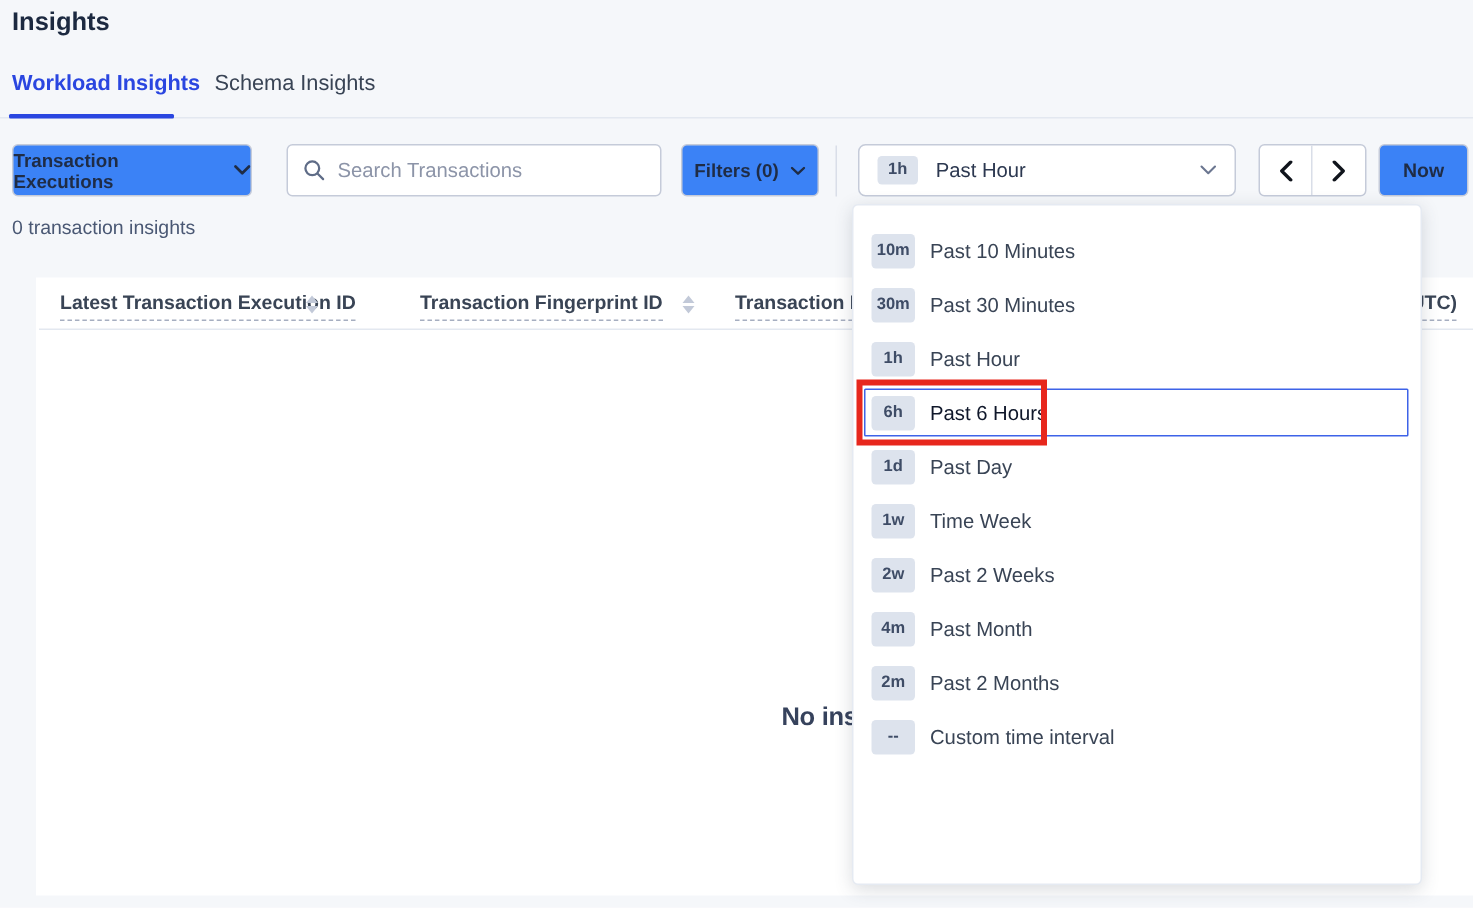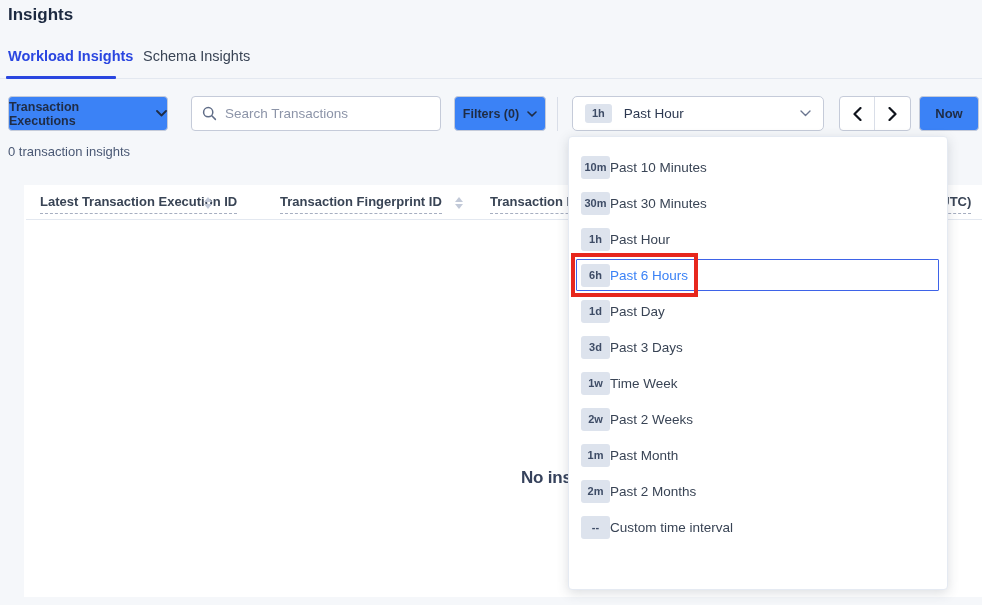--- a/index.html
+++ b/index.html
@@ -65,22 +65,22 @@
   .dropdown {
     position:absolute; left:568px; top:136px; width:380px; height:454px; background:#fff;
     border:1px solid #e5eaf2; border-radius:4px; box-shadow:0 3px 12px rgba(57,68,85,0.18);
     padding:12px 0 10px 0; z-index:10;
   }
   .dd-item { position:relative; height:36px; display:flex; align-items:center; padding-left:12px; cursor:pointer; }
   .dd-badge {
     width:29px; height:23px; background:#dde3ed; color:#3e4c66; font-size:11px; font-weight:700;
     border-radius:3px; display:flex; align-items:center; justify-content:center; flex:none;
   }
-  .dd-label { font-size:13.5px; color:#394455; }
-  .dd-item.focused .dd-label { color:#3b82f6; }
+  .dd-label { margin-left:10px; font-size:13.5px; color:#394455; }
+  .dd-item.focused .dd-label { color:#0f172a; }
   .dd-item.focused::after {
     content:""; position:absolute; left:7px; right:8px; top:2px; bottom:2px;
     border:1px solid #3e63e8; border-radius:1px; pointer-events:none;
   }
   
   .annotation {
     position:absolute; left:571px; top:253px; width:127px; height:44px;
     border:4px solid #e7271d; z-index:30; pointer-events:none;
   }
   svg { display:block; }
@@ -197,33 +197,29 @@
     </div>
     <div class="dd-item focused">
       <span class="dd-badge">6h</span>
       <span class="dd-label">Past 6 Hours</span>
     </div>
     <div class="dd-item">
       <span class="dd-badge">1d</span>
       <span class="dd-label">Past Day</span>
     </div>
     <div class="dd-item">
-      <span class="dd-badge">3d</span>
-      <span class="dd-label">Past 3 Days</span>
-    </div>
-    <div class="dd-item">
       <span class="dd-badge">1w</span>
       <span class="dd-label">Time Week</span>
     </div>
     <div class="dd-item">
       <span class="dd-badge">2w</span>
       <span class="dd-label">Past 2 Weeks</span>
     </div>
     <div class="dd-item">
-      <span class="dd-badge">1m</span>
+      <span class="dd-badge">4m</span>
       <span class="dd-label">Past Month</span>
     </div>
     <div class="dd-item">
       <span class="dd-badge">2m</span>
       <span class="dd-label">Past 2 Months</span>
     </div>
     <div class="dd-item">
       <span class="dd-badge">--</span>
       <span class="dd-label">Custom time interval</span>
     </div>

